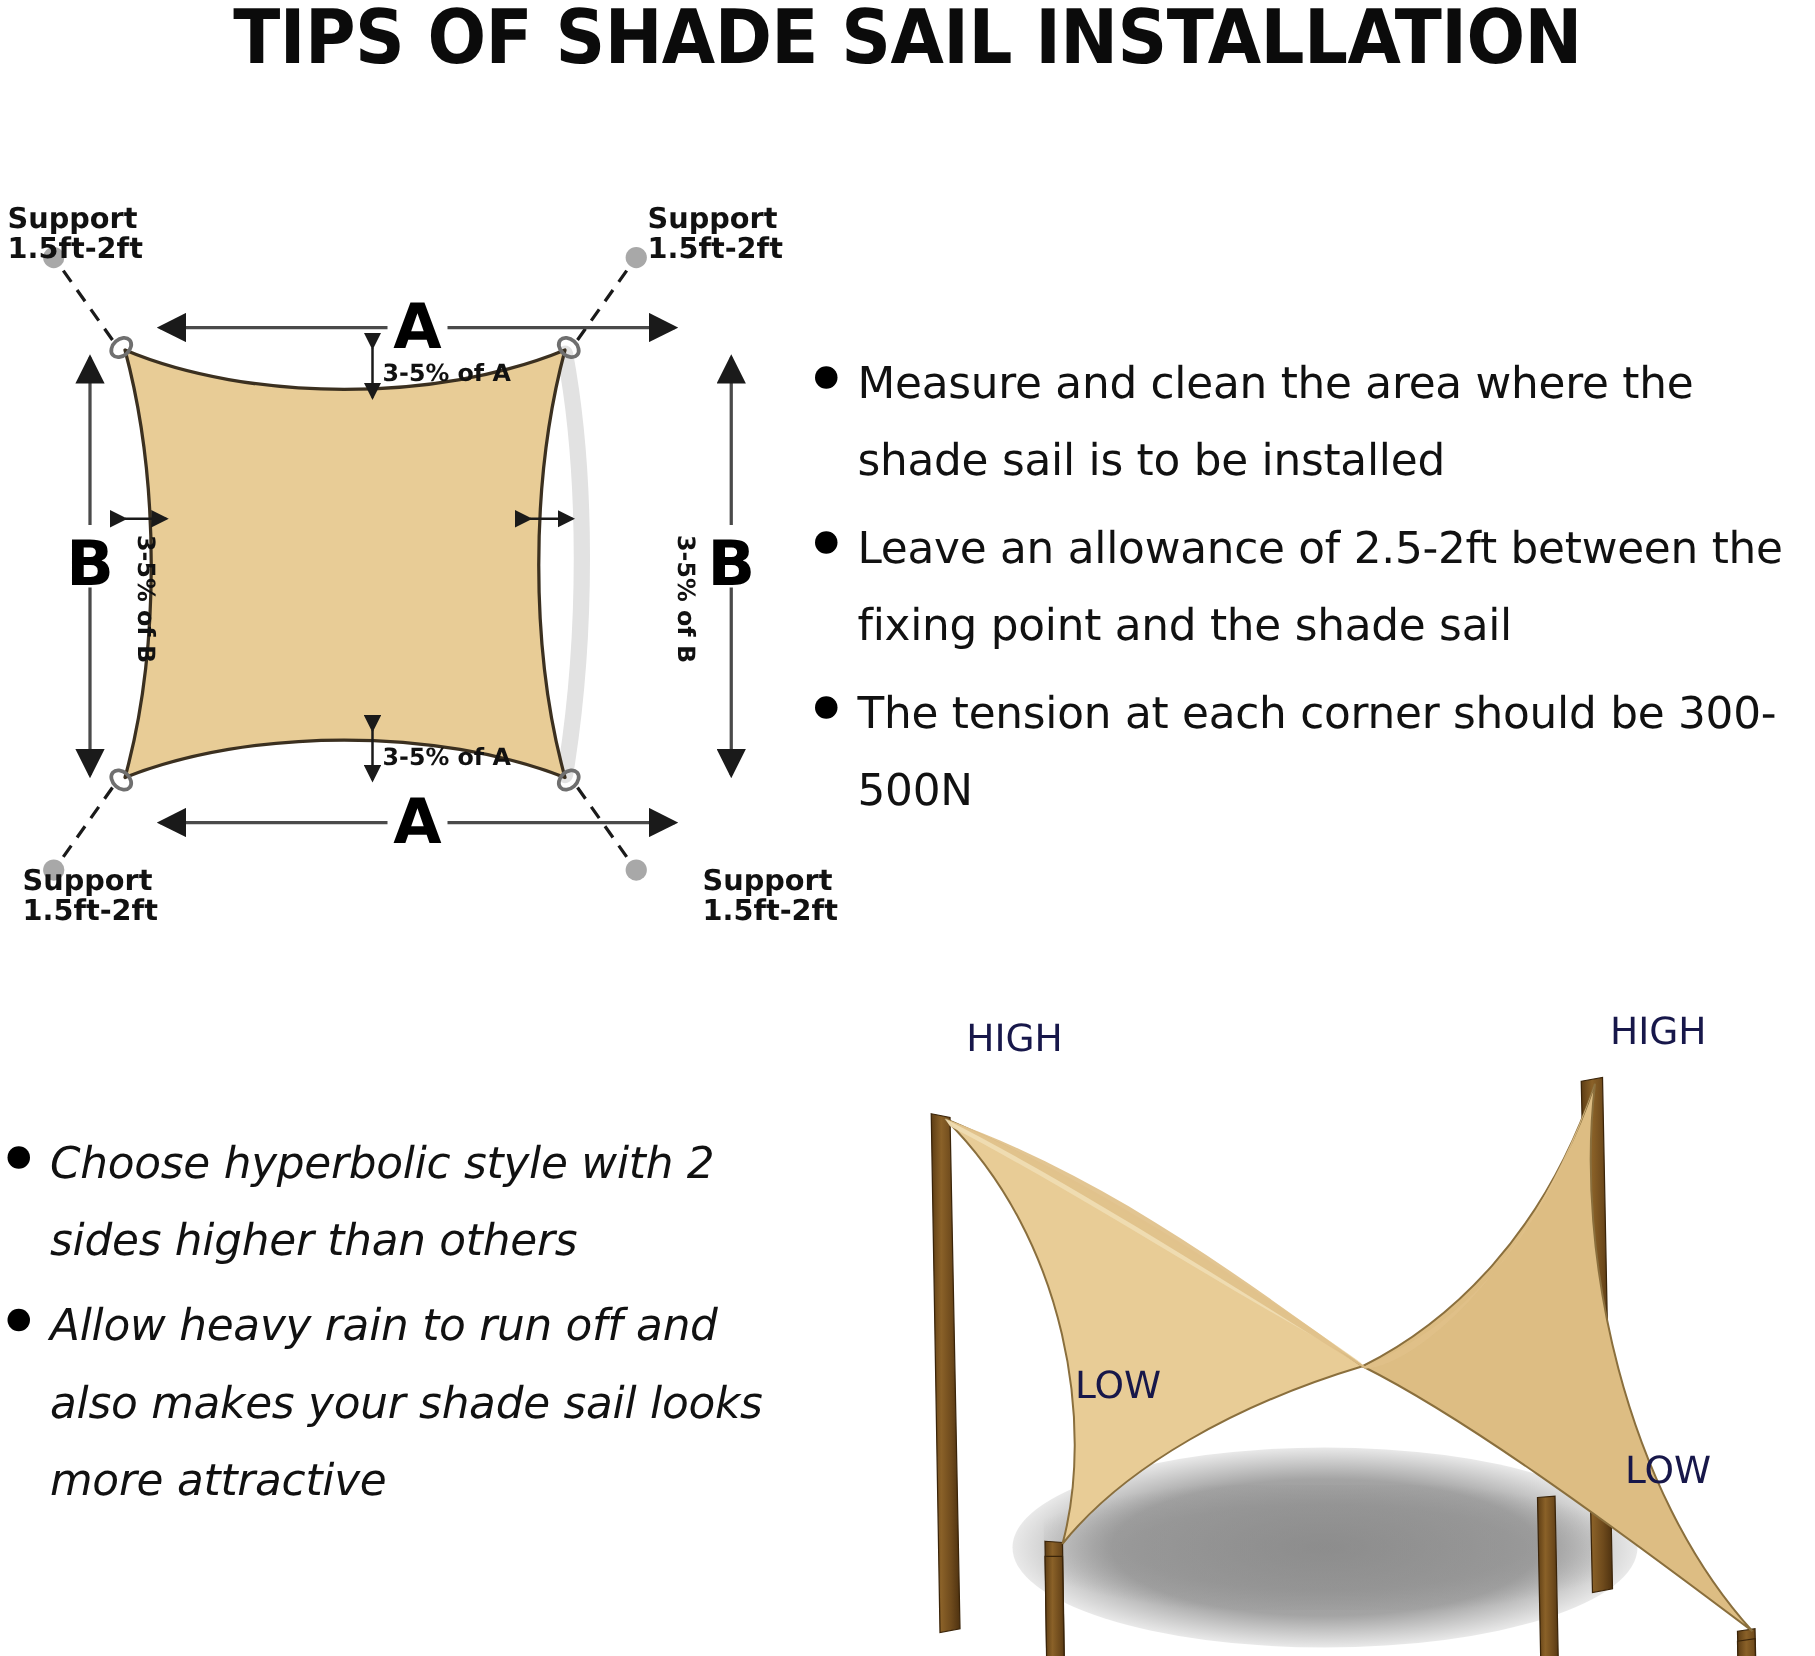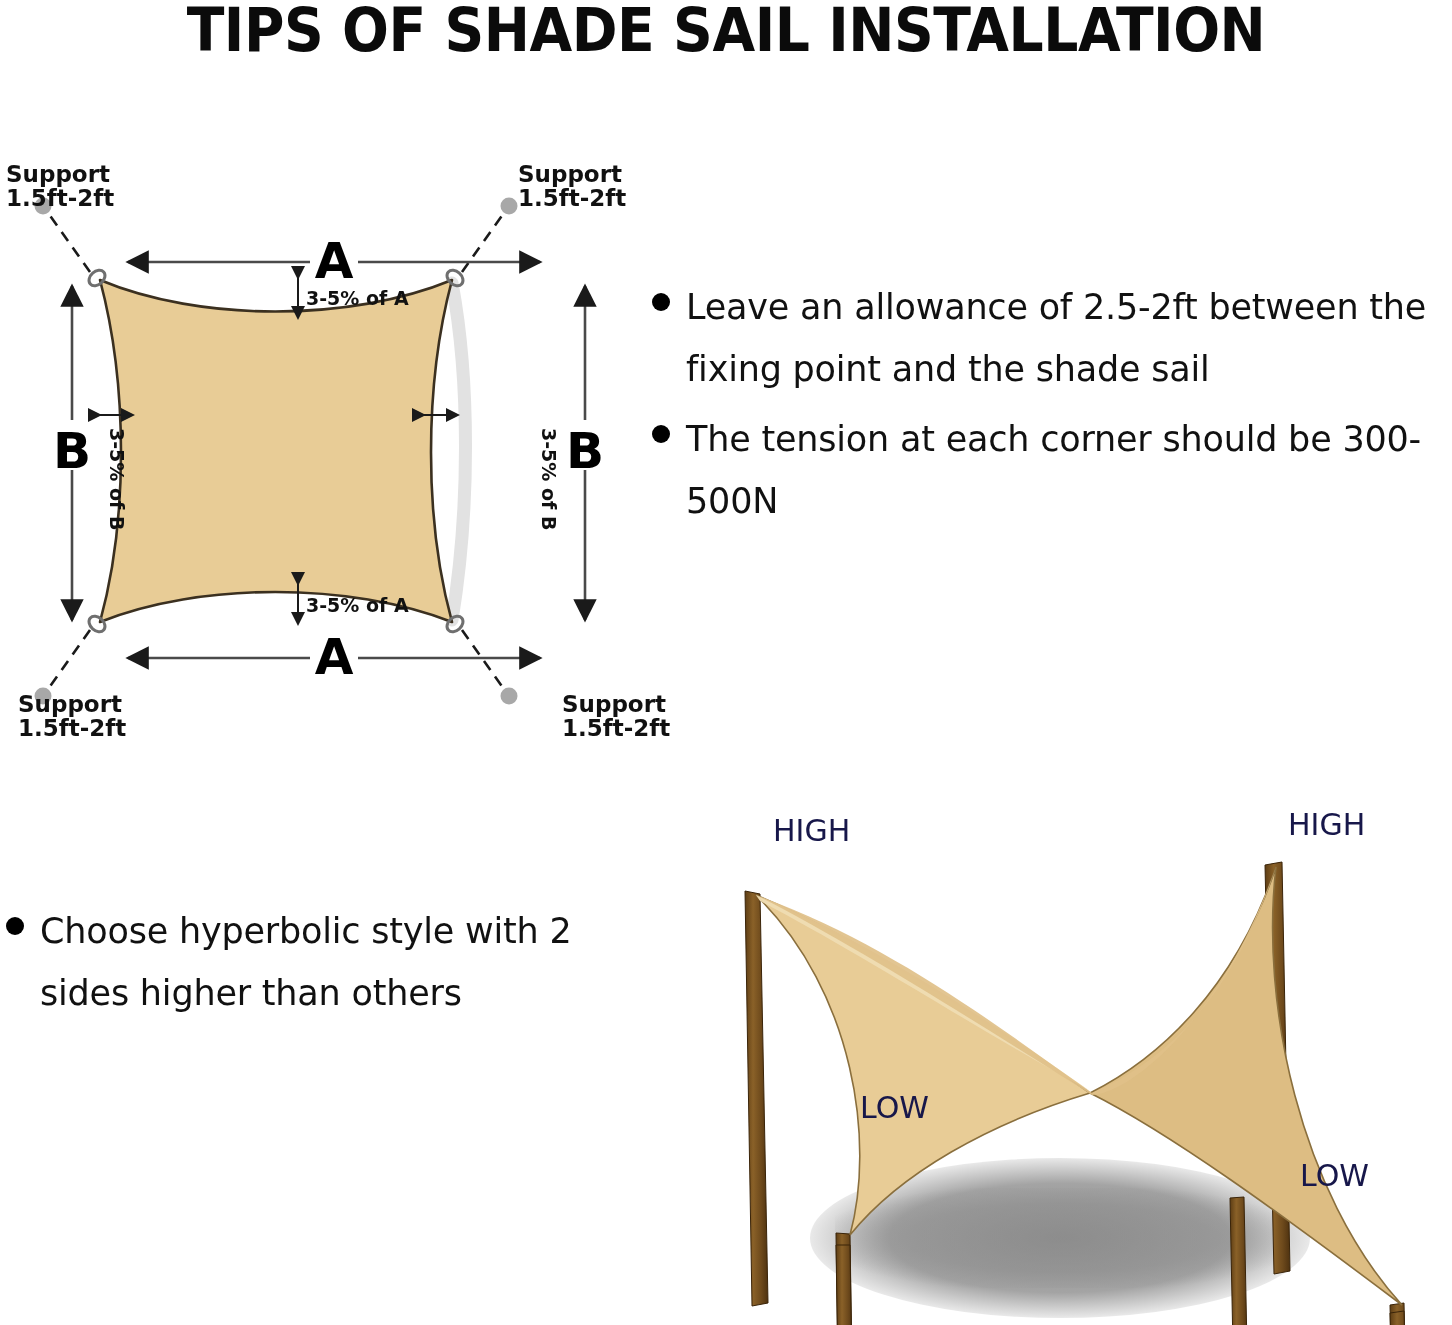--- a/index.html
+++ b/index.html
@@ -42,21 +42,21 @@
     color:#111;
     letter-spacing:-0.2px;
   }
 
   #tips-right{left:652px;top:276px;width:800px;}
   #tips-right .bullet-row{margin-bottom:8px;}
   #tips-right .bullet-dot{margin-top:17px;}
   #tips-right .bullet-text{font-size:35px;line-height:62px;}
 
   #tips-bottom-left{left:6px;top:900px;width:620px;}
-  #tips-bottom-left .bullet-row{margin-bottom:6px;}
+  #tips-bottom-left .bullet-row{margin-bottom:6px;font-style:italic;}
   #tips-bottom-left .bullet-dot{margin-top:17px;}
   #tips-bottom-left .bullet-text{font-size:35px;line-height:62px;}
 
   
   .lbl-support{font-family:"DejaVu Sans","Liberation Sans",sans-serif;
                font-size:23px;font-weight:600;fill:#111;}
   .lbl-dim-big{font-family:"DejaVu Sans","Liberation Sans",sans-serif;
                font-size:50px;font-weight:700;fill:#000;}
   .lbl-pct{font-family:"DejaVu Sans","Liberation Sans",sans-serif;
            font-size:19px;font-weight:700;fill:#111;}
@@ -167,32 +167,40 @@
     <g>
       <line x1="424" y1="265" x2="458" y2="265" stroke="#1a1a1a" stroke-width="2" marker-start="url(#arrHeadSm)" marker-end="url(#arrHeadSm)"></line>
       <text class="lbl-pct" x="542" y="278" transform="rotate(90 542 278)">3-5% of B</text>
     </g>
   </svg>
 </div>
 
 <div class="bullets" id="tips-right">
   <div class="bullet-row">
     <span class="bullet-dot"></span>
+    <span class="bullet-text">Measure and clean the area where the shade sail is to be installed</span>
+  </div>
+  <div class="bullet-row">
+    <span class="bullet-dot"></span>
     <span class="bullet-text">Leave an allowance of 2.5-2ft between the fixing point and the shade sail</span>
   </div>
   <div class="bullet-row">
     <span class="bullet-dot"></span>
     <span class="bullet-text">The tension at each corner should be 300-500N</span>
   </div>
 </div>
 
 <div class="bullets" id="tips-bottom-left">
   <div class="bullet-row">
     <span class="bullet-dot"></span>
     <span class="bullet-text">Choose hyperbolic style with 2 sides higher than others</span>
+  </div>
+  <div class="bullet-row">
+    <span class="bullet-dot"></span>
+    <span class="bullet-text">Allow heavy rain to run off and also makes your shade sail looks more attractive</span>
   </div>
 </div>
 
 <div class="panel" id="bottom-diagram" style="left:660px;top:793px;width:792px;height:530px;">
   <svg width="792" height="530" viewBox="0 0 792 530">
     <defs>
       <linearGradient id="postGrad" x1="0" y1="0" x2="1" y2="0">
         <stop offset="0%" stop-color="#5d3d14"></stop>
         <stop offset="35%" stop-color="#8a6128"></stop>
         <stop offset="70%" stop-color="#6e4a1c"></stop>

